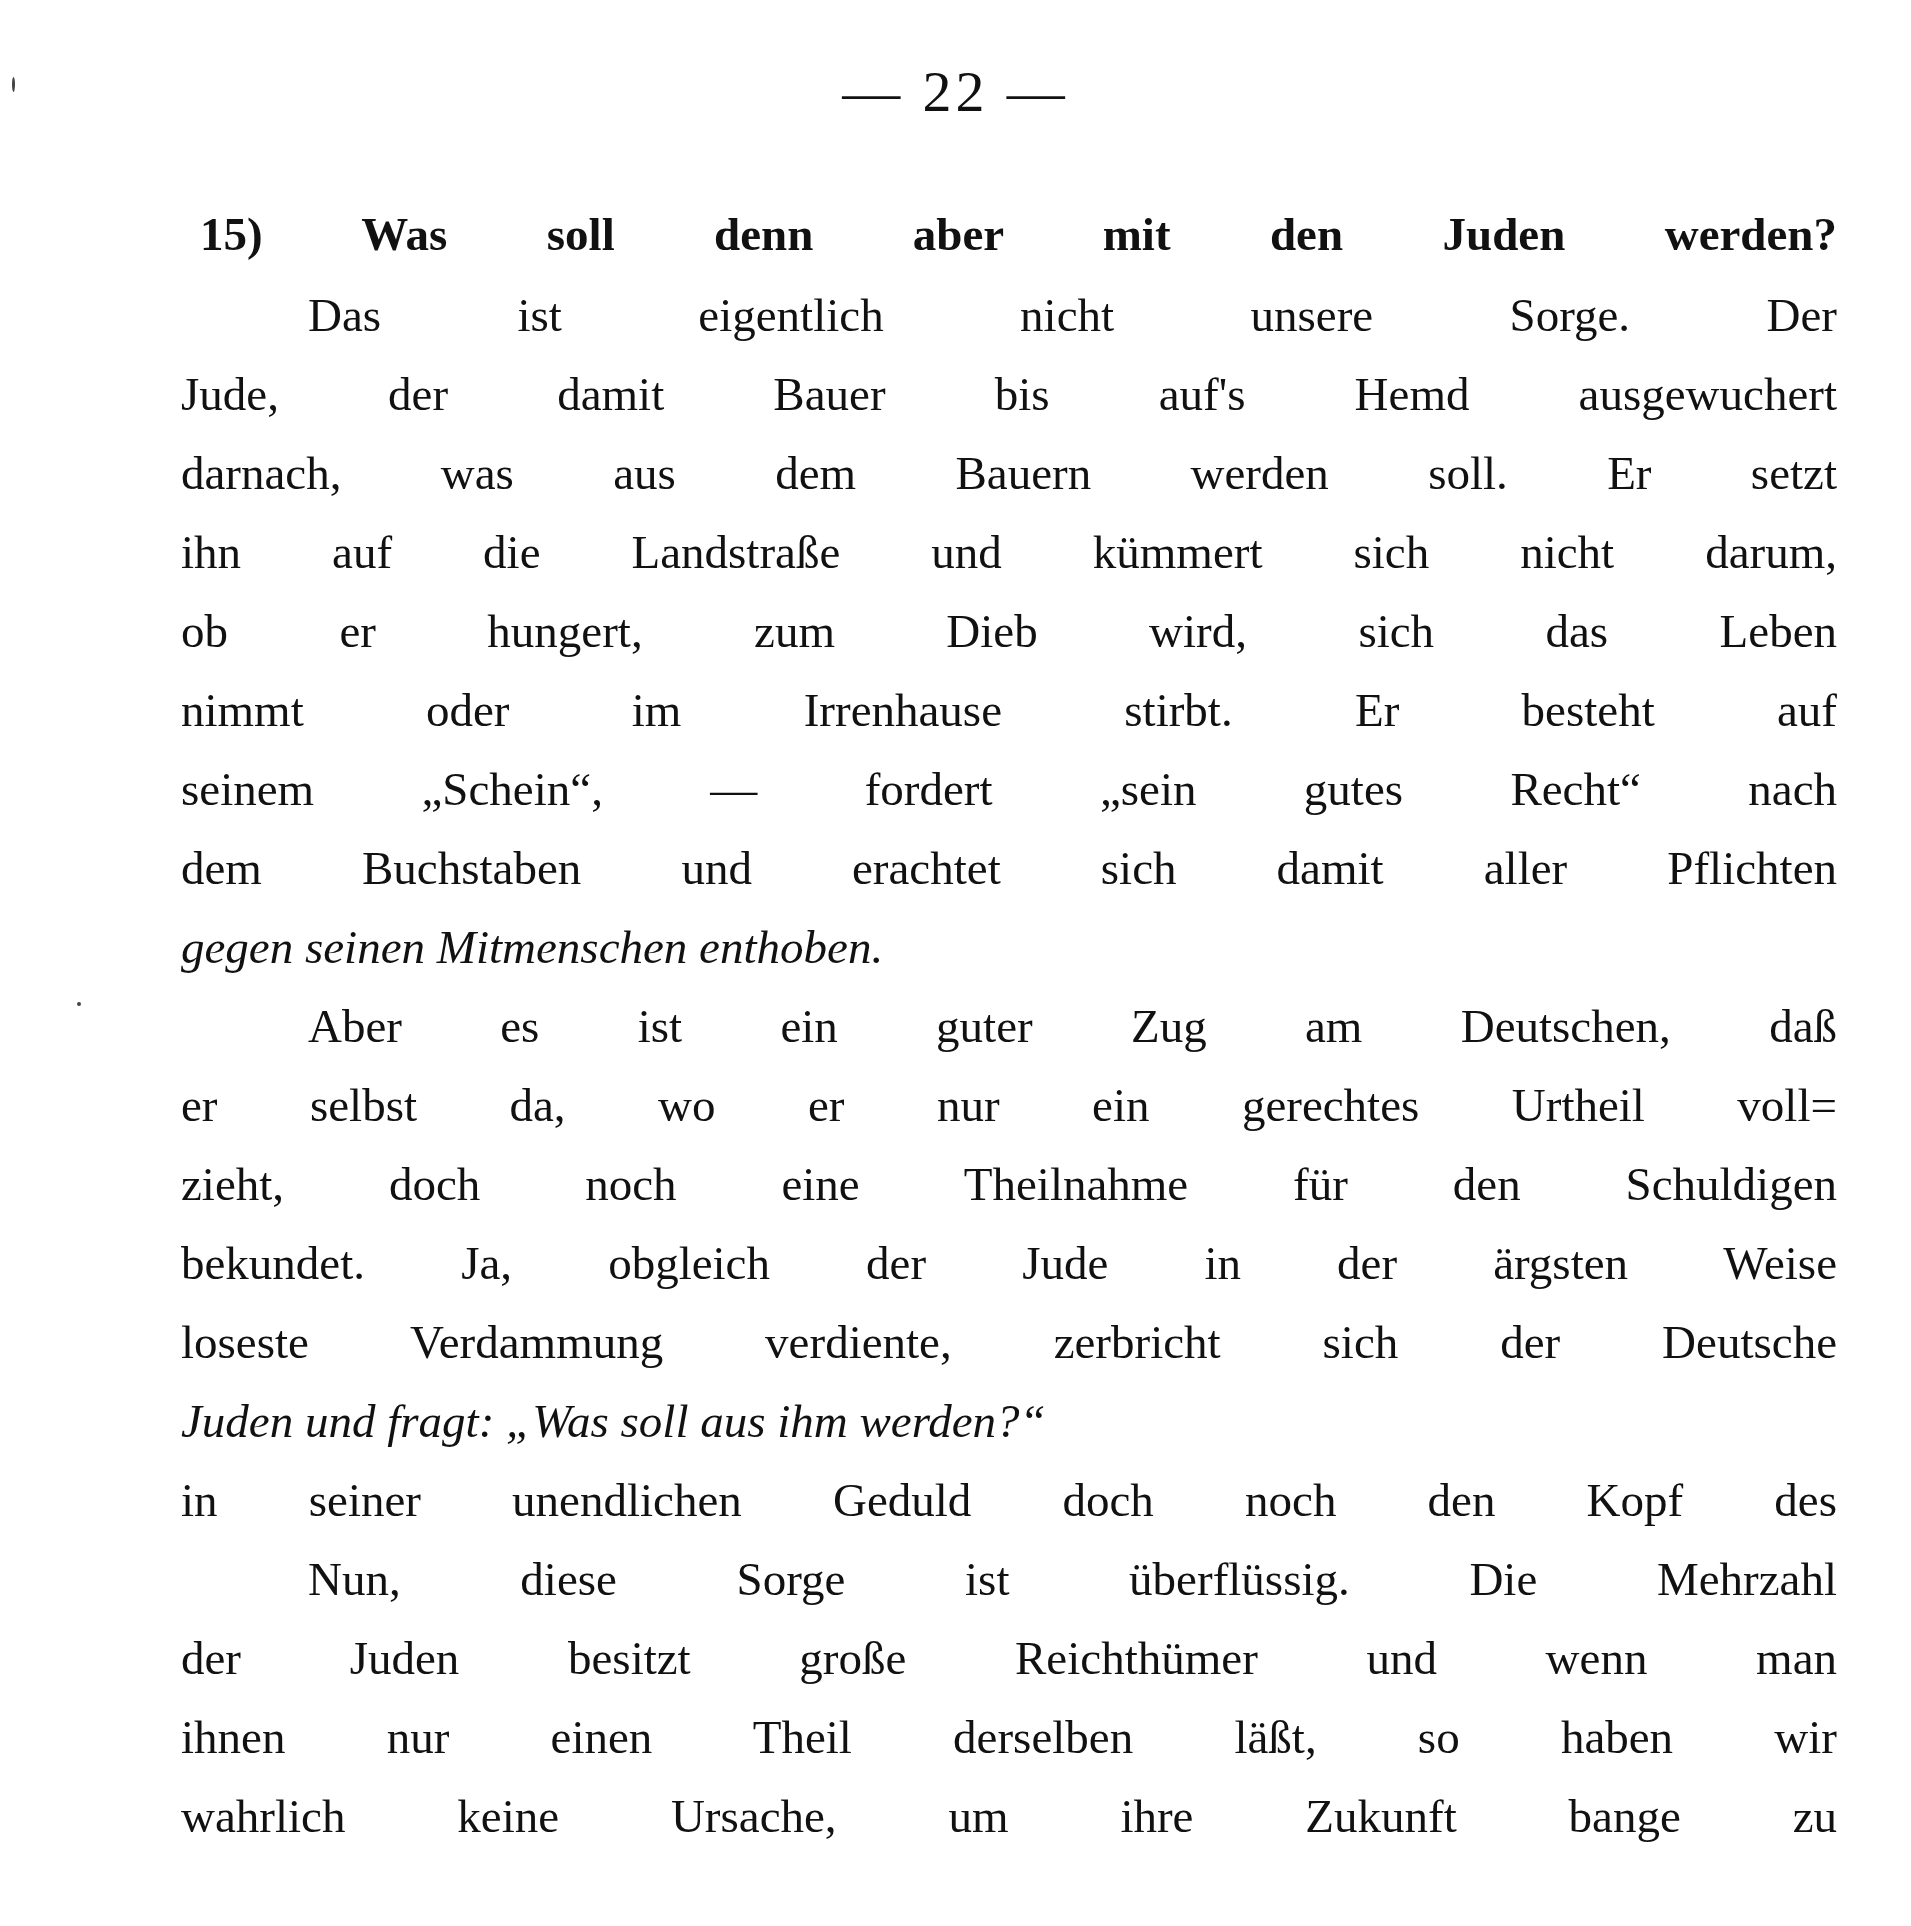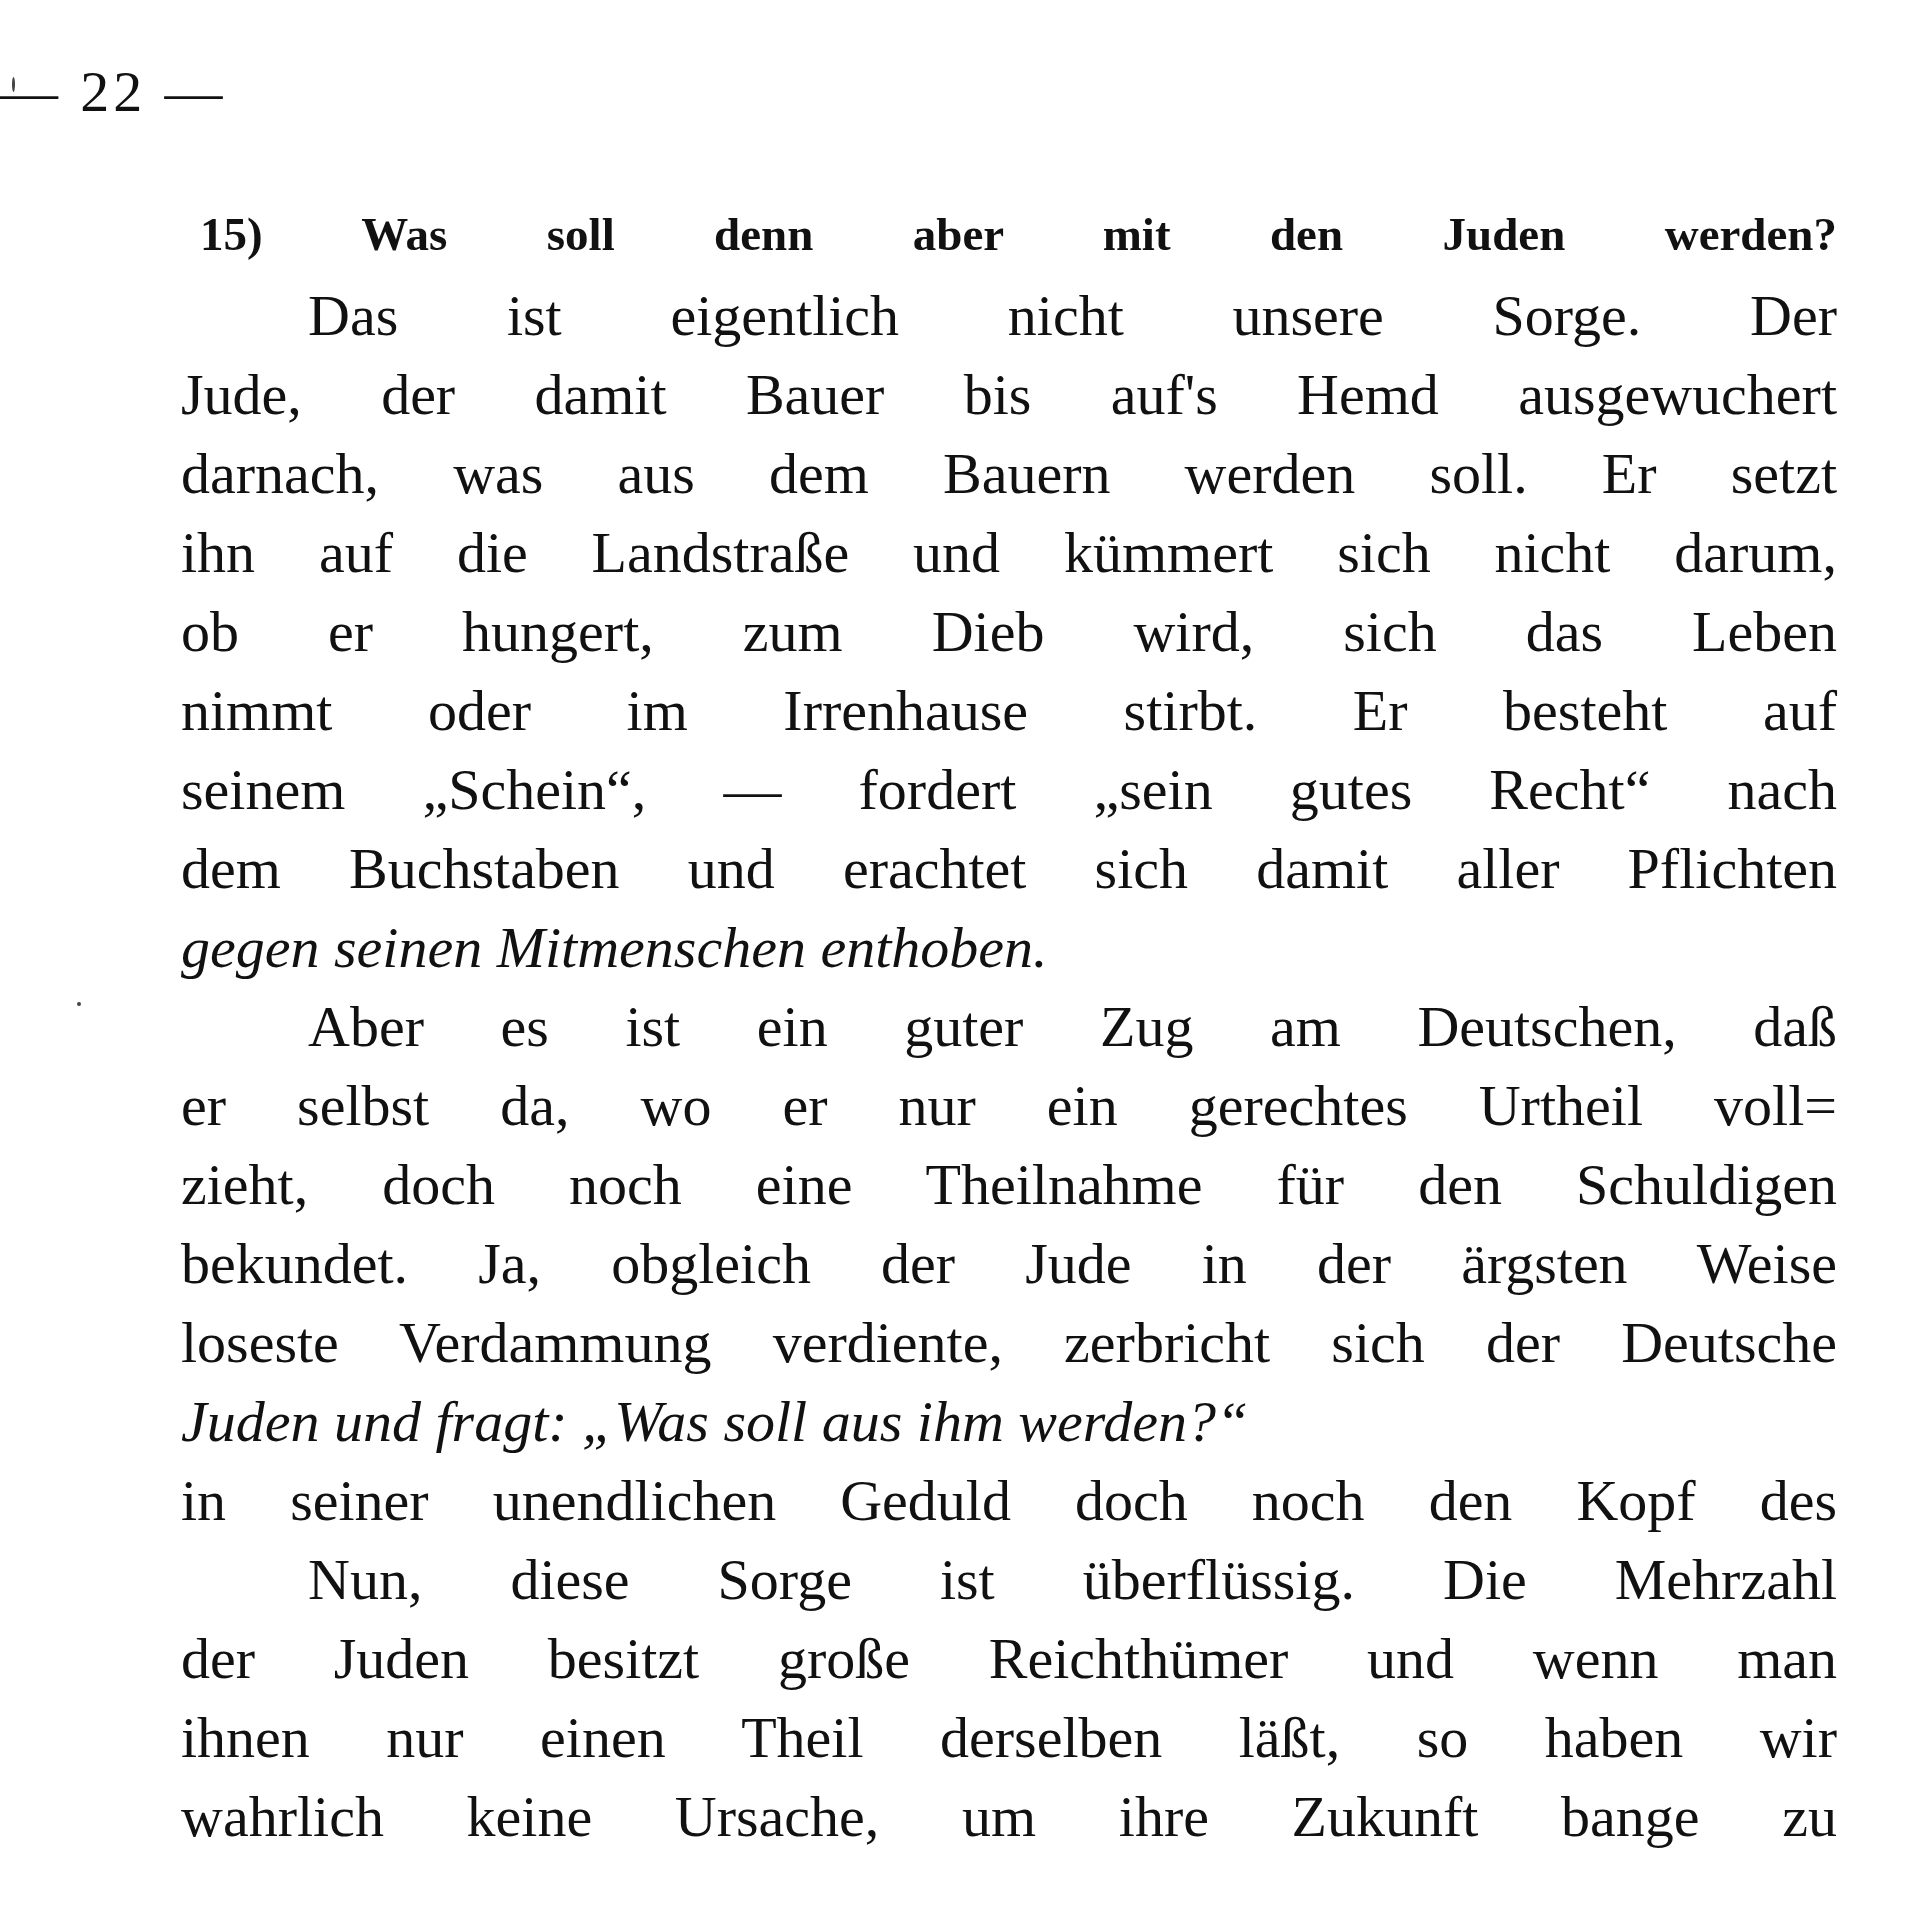--- a/index.html
+++ b/index.html
@@ -20,20 +20,21 @@
       left: 0; top: 0;
       width: 1911px;
       height: 2703px;
       background: #ffffff;
     }
     .page-number {
       position: absolute;
       top: 58px;
       left: 0;
       width: 100%;
+      text-align: center;
       font-size: 58px;
       letter-spacing: 3.9px;
       font-family: "Liberation Serif", serif;
     }
     .text-block {
       position: absolute;
       left: 181px;
       top: 193px;
       width: 1656px;
     }
@@ -42,21 +43,21 @@
       font-weight: bold;
       line-height: 83px;
       height: 83px;
       white-space: nowrap;
       text-align: justify;
       text-align-last: justify;
       font-family: "Liberation Serif", serif;
       margin-left: 19px;
     }
     .line {
-      font-size: 58px;
+      font-size: 47px;
       line-height: 79px;
       height: 79px;
       white-space: nowrap;
       text-align: justify;
       text-align-last: justify;
       font-family: "Liberation Serif", serif;
     }
     .line.last {
       text-align-last: left;
       font-style: italic;

